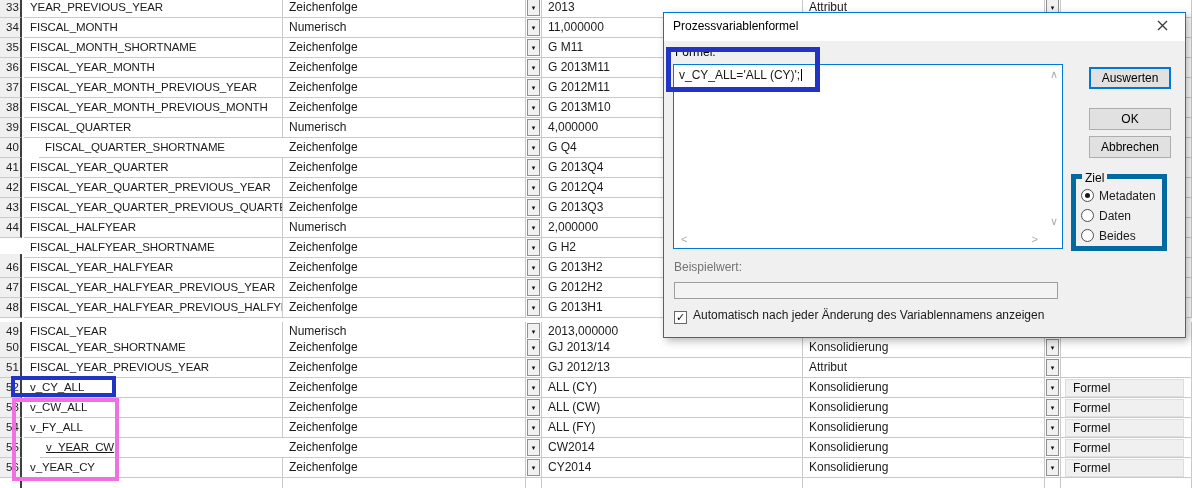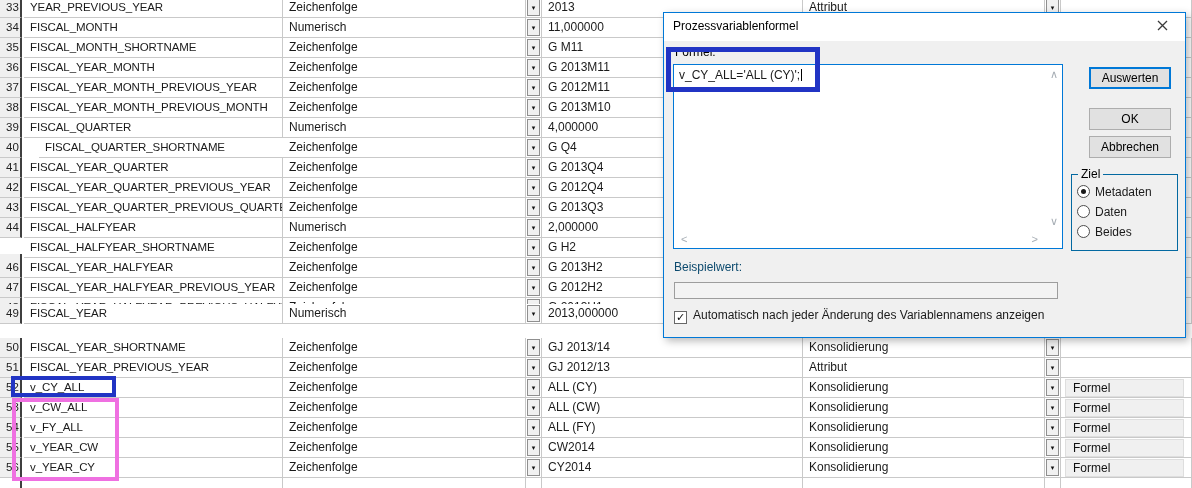--- a/index.html
+++ b/index.html
@@ -34,27 +34,27 @@
          border:1px solid #0078d7;box-sizing:border-box;padding:3px 0 0 5px;line-height:14px;}
   .caret{display:inline-block;width:1px;height:12px;background:#000;vertical-align:-2px;margin-left:1px;}
   .sb{position:absolute;color:#a6adb4;font-size:11px;line-height:11px;}
   .sb-up{right:4px;top:4px;}
   .sb-down{right:4px;bottom:21px;}
   .sb-left{left:7px;bottom:3px;}
   .sb-right{right:24px;bottom:3px;}
   .btn{position:absolute;left:425px;width:82px;height:22px;background:#e1e1e1;border:1px solid #adadad;
        box-sizing:border-box;text-align:center;line-height:20px;color:#000;cursor:pointer;}
   .btn.default{border:2px solid #0078d7;line-height:18px;}
-  .zielbox{position:absolute;left:407px;top:161px;width:107px;height:77px;border:1px solid #0369a1;box-sizing:border-box;}
+  .zielbox{position:absolute;left:407px;top:161px;width:96px;height:77px;border:5px solid #0369a1;box-sizing:border-box;}
   .ziellabel{position:absolute;left:6px;top:-8px;background:#f0f0f0;padding:0 3px;color:#000;}
   .radiorow{position:absolute;left:5px;height:14px;line-height:13px;cursor:pointer;white-space:nowrap;}
   .radio{display:inline-block;width:11px;height:11px;border:1px solid #4d4d4d;border-radius:50%;
          background:#fff;vertical-align:-2px;margin-right:5px;position:relative;}
   .radio.selected::after{content:"";position:absolute;left:3px;top:3px;width:5px;height:5px;border-radius:50%;background:#1a1a1a;}
-  .bwlabel{position:absolute;left:10px;top:247px;color:#0c4a6e;}
+  .bwlabel{position:absolute;left:10px;top:247px;color:#737373;}
   .bwfield{position:absolute;left:10px;top:269px;width:384px;height:17px;background:#f3f3f3;
            border:1px solid #9d9d9d;box-sizing:border-box;line-height:15px;padding-left:4px;}
   .checkrow{position:absolute;left:10px;top:296px;height:14px;line-height:13px;cursor:pointer;white-space:nowrap;}
   .checkbox{display:inline-block;width:13px;height:13px;border:1px solid #676767;background:#fff;
             box-sizing:border-box;vertical-align:-2px;margin-right:6px;text-align:center;}
   .checkmark{display:block;font-size:11px;line-height:10px;color:#0a0a0a;font-weight:bold;margin-top:0px;}
 
   
   .ann{position:absolute;box-sizing:border-box;z-index:20;background:transparent;}
   .ann-blue{border:5px solid #2134c4;}
@@ -254,21 +254,21 @@
         <div class="cell name" style="left: 24px; width: 259px;">FISCAL_YEAR_HALFYEAR_PREVIOUS_HALFYEAR</div>
         <div class="cell" style="left: 283px; width: 243px;">Zeichenfolge</div>
         <div class="cell btncol" style="left: 526px; width: 16px;">
           <div class="dd">▾</div>
         </div>
         <div class="cell" style="left: 542px; width: 261px;">G 2013H1</div>
         <div class="cell" style="left: 803px; width: 242px;"></div>
         <div class="cell btncol" style="left: 1045px; width: 16px;"></div>
         <div class="cell btncol" style="left: 1061px; width: 131px;"></div>
       </div>
-      <div class="row" style="top: 304px;">
+      <div class="row" style="top: 322px;">
         <div class="cell num" style="left: 0px; width: 22px;">49</div>
         <div class="cell name" style="left: 24px; width: 259px;">FISCAL_YEAR</div>
         <div class="cell" style="left: 283px; width: 243px;">Numerisch</div>
         <div class="cell btncol" style="left: 526px; width: 16px;">
           <div class="dd">▾</div>
         </div>
         <div class="cell" style="left: 542px; width: 261px;">2013,000000</div>
         <div class="cell" style="left: 803px; width: 242px;"></div>
         <div class="cell btncol" style="left: 1045px; width: 16px;"></div>
         <div class="cell btncol" style="left: 1061px; width: 131px;"></div>
@@ -344,21 +344,21 @@
         <div class="cell" style="left: 803px; width: 242px;">Konsolidierung</div>
         <div class="cell btncol" style="left: 1045px; width: 16px;">
           <div class="dd">▾</div>
         </div>
         <div class="cell btncol" style="left: 1061px; width: 131px;">
           <div class="formelbtn">Formel</div>
         </div>
       </div>
       <div class="row" style="top: 438px;">
         <div class="cell num" style="left: 0px; width: 22px;">55</div>
-        <div class="cell name" style="left: 24px; width: 259px;">v_YEAR_CW</div>
+        <div class="cell name" style="left: 40px; width: 259px; text-decoration: underline;">v_YEAR_CW</div>
         <div class="cell" style="left: 283px; width: 243px;">Zeichenfolge</div>
         <div class="cell btncol" style="left: 526px; width: 16px;">
           <div class="dd">▾</div>
         </div>
         <div class="cell" style="left: 542px; width: 261px;">CW2014</div>
         <div class="cell" style="left: 803px; width: 242px;">Konsolidierung</div>
         <div class="cell btncol" style="left: 1045px; width: 16px;">
           <div class="dd">▾</div>
         </div>
         <div class="cell btncol" style="left: 1061px; width: 131px;">

